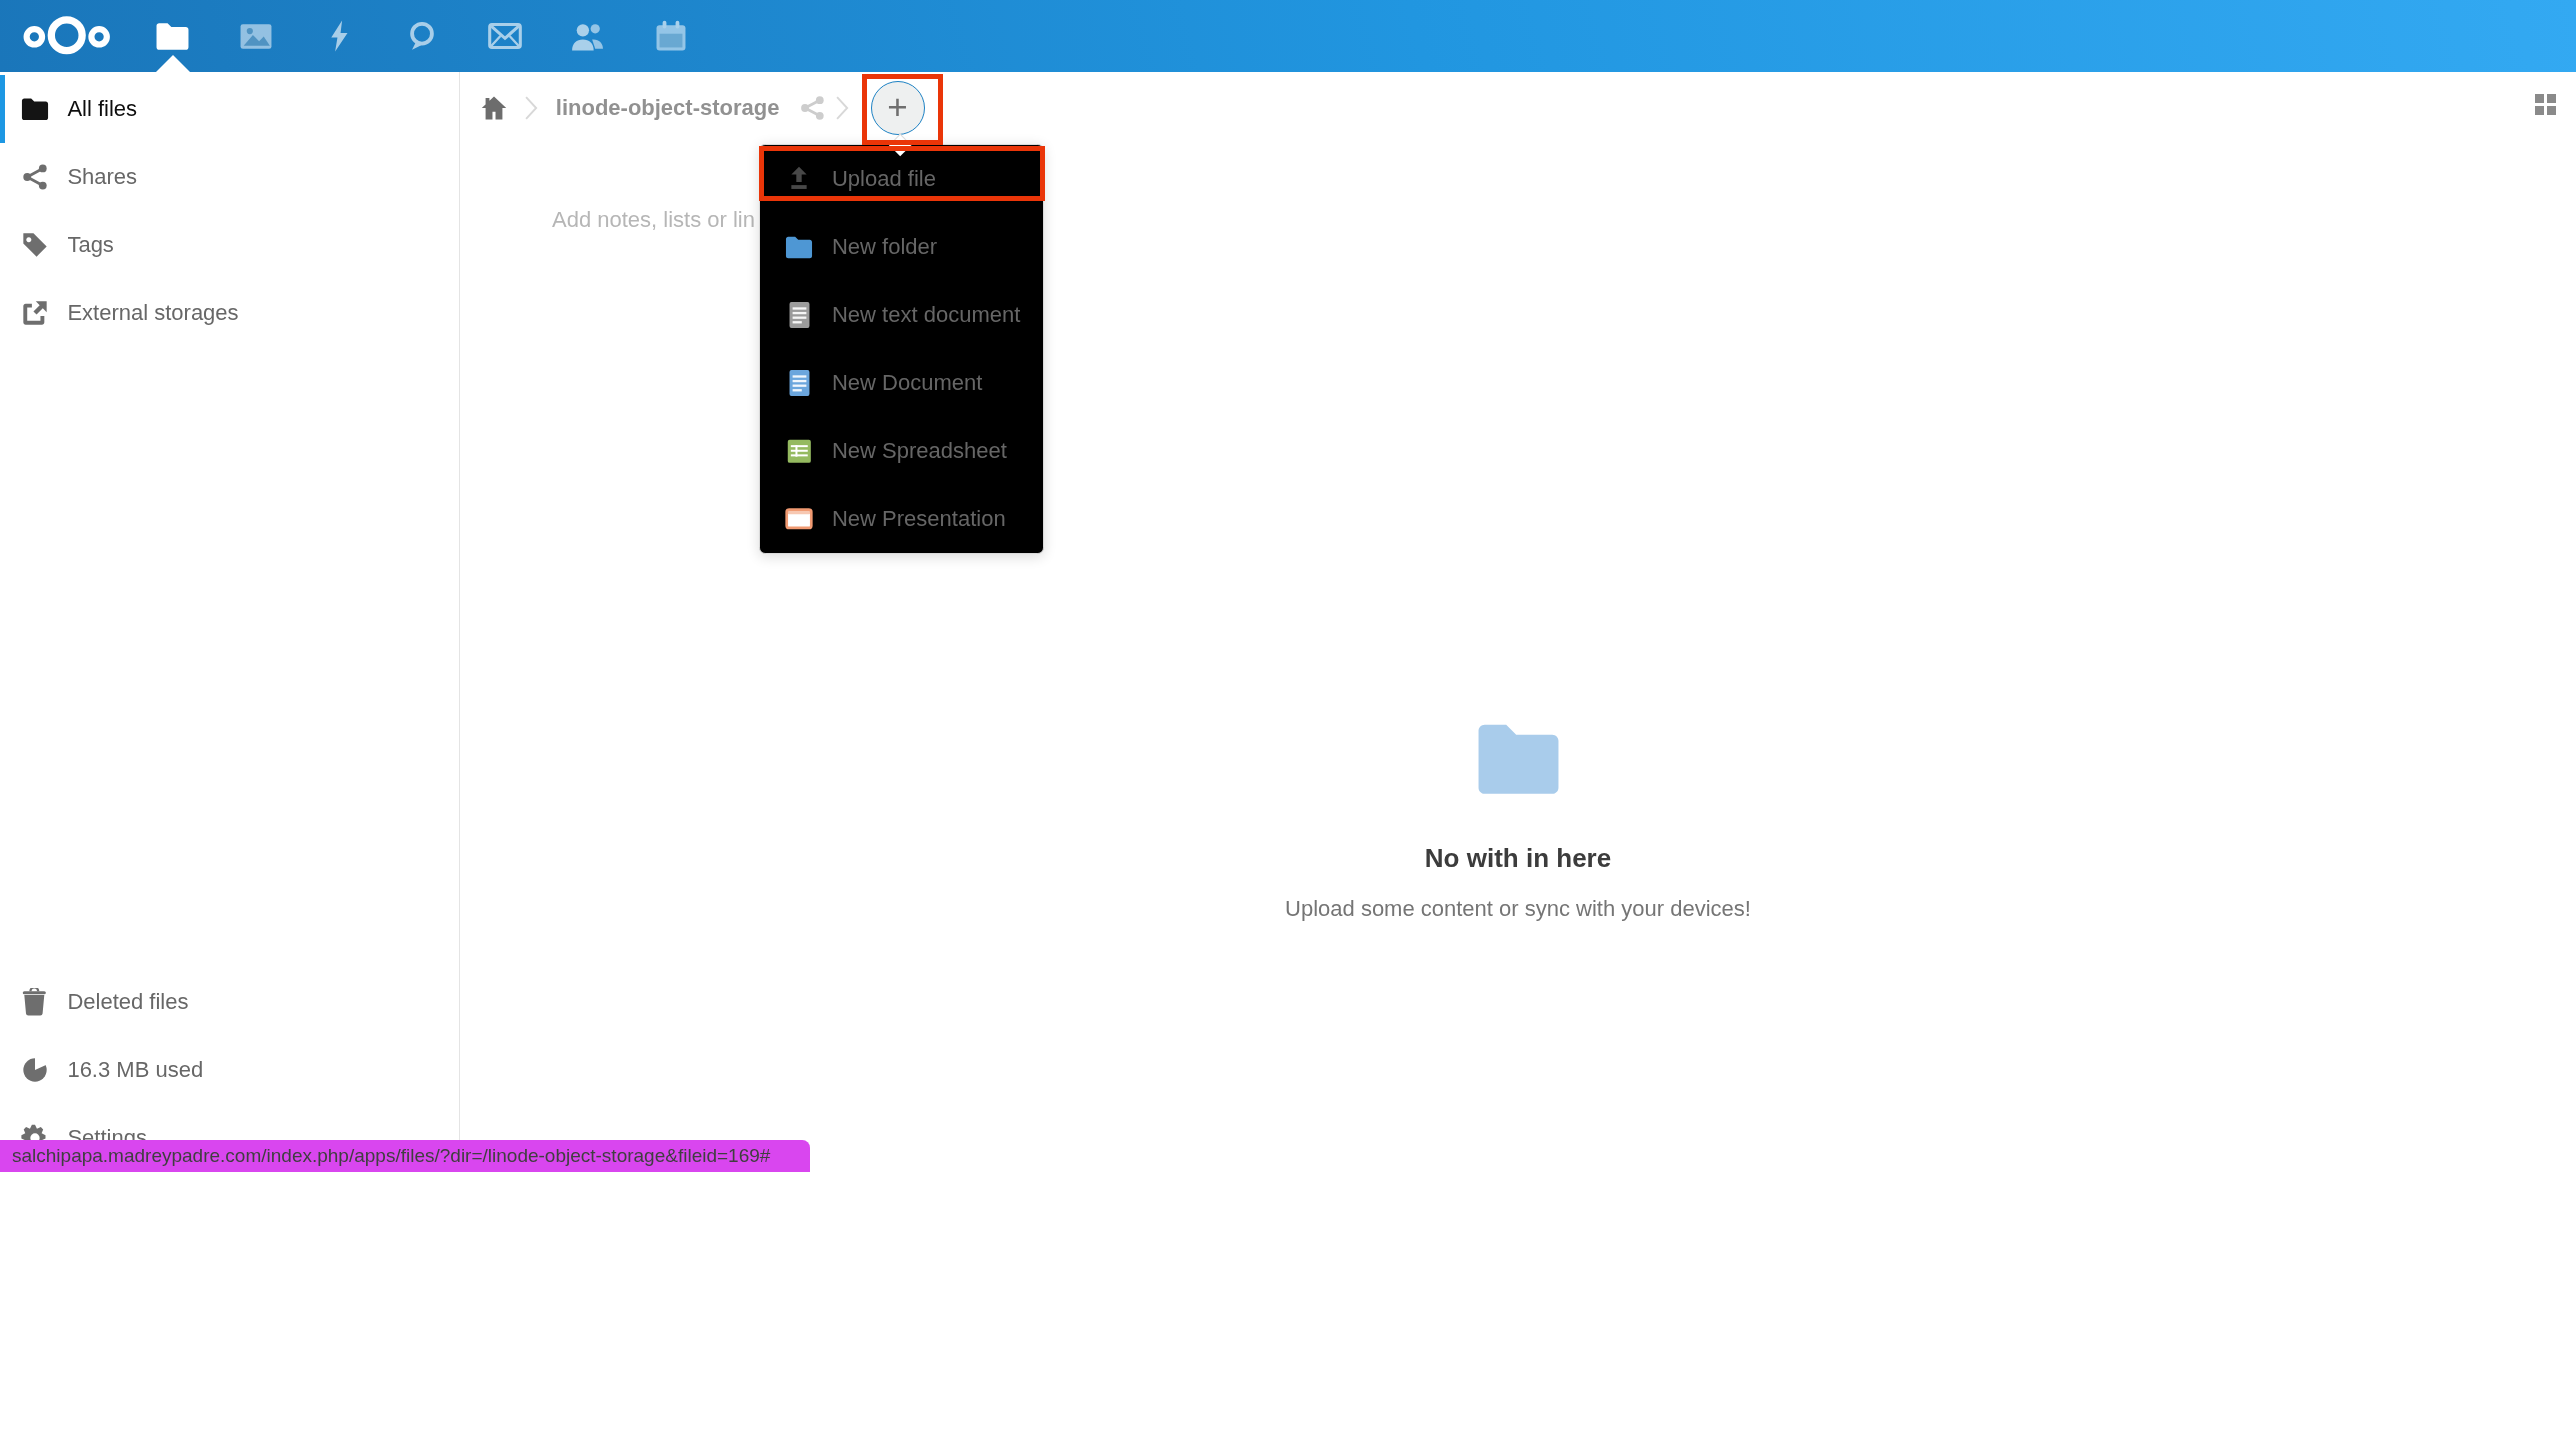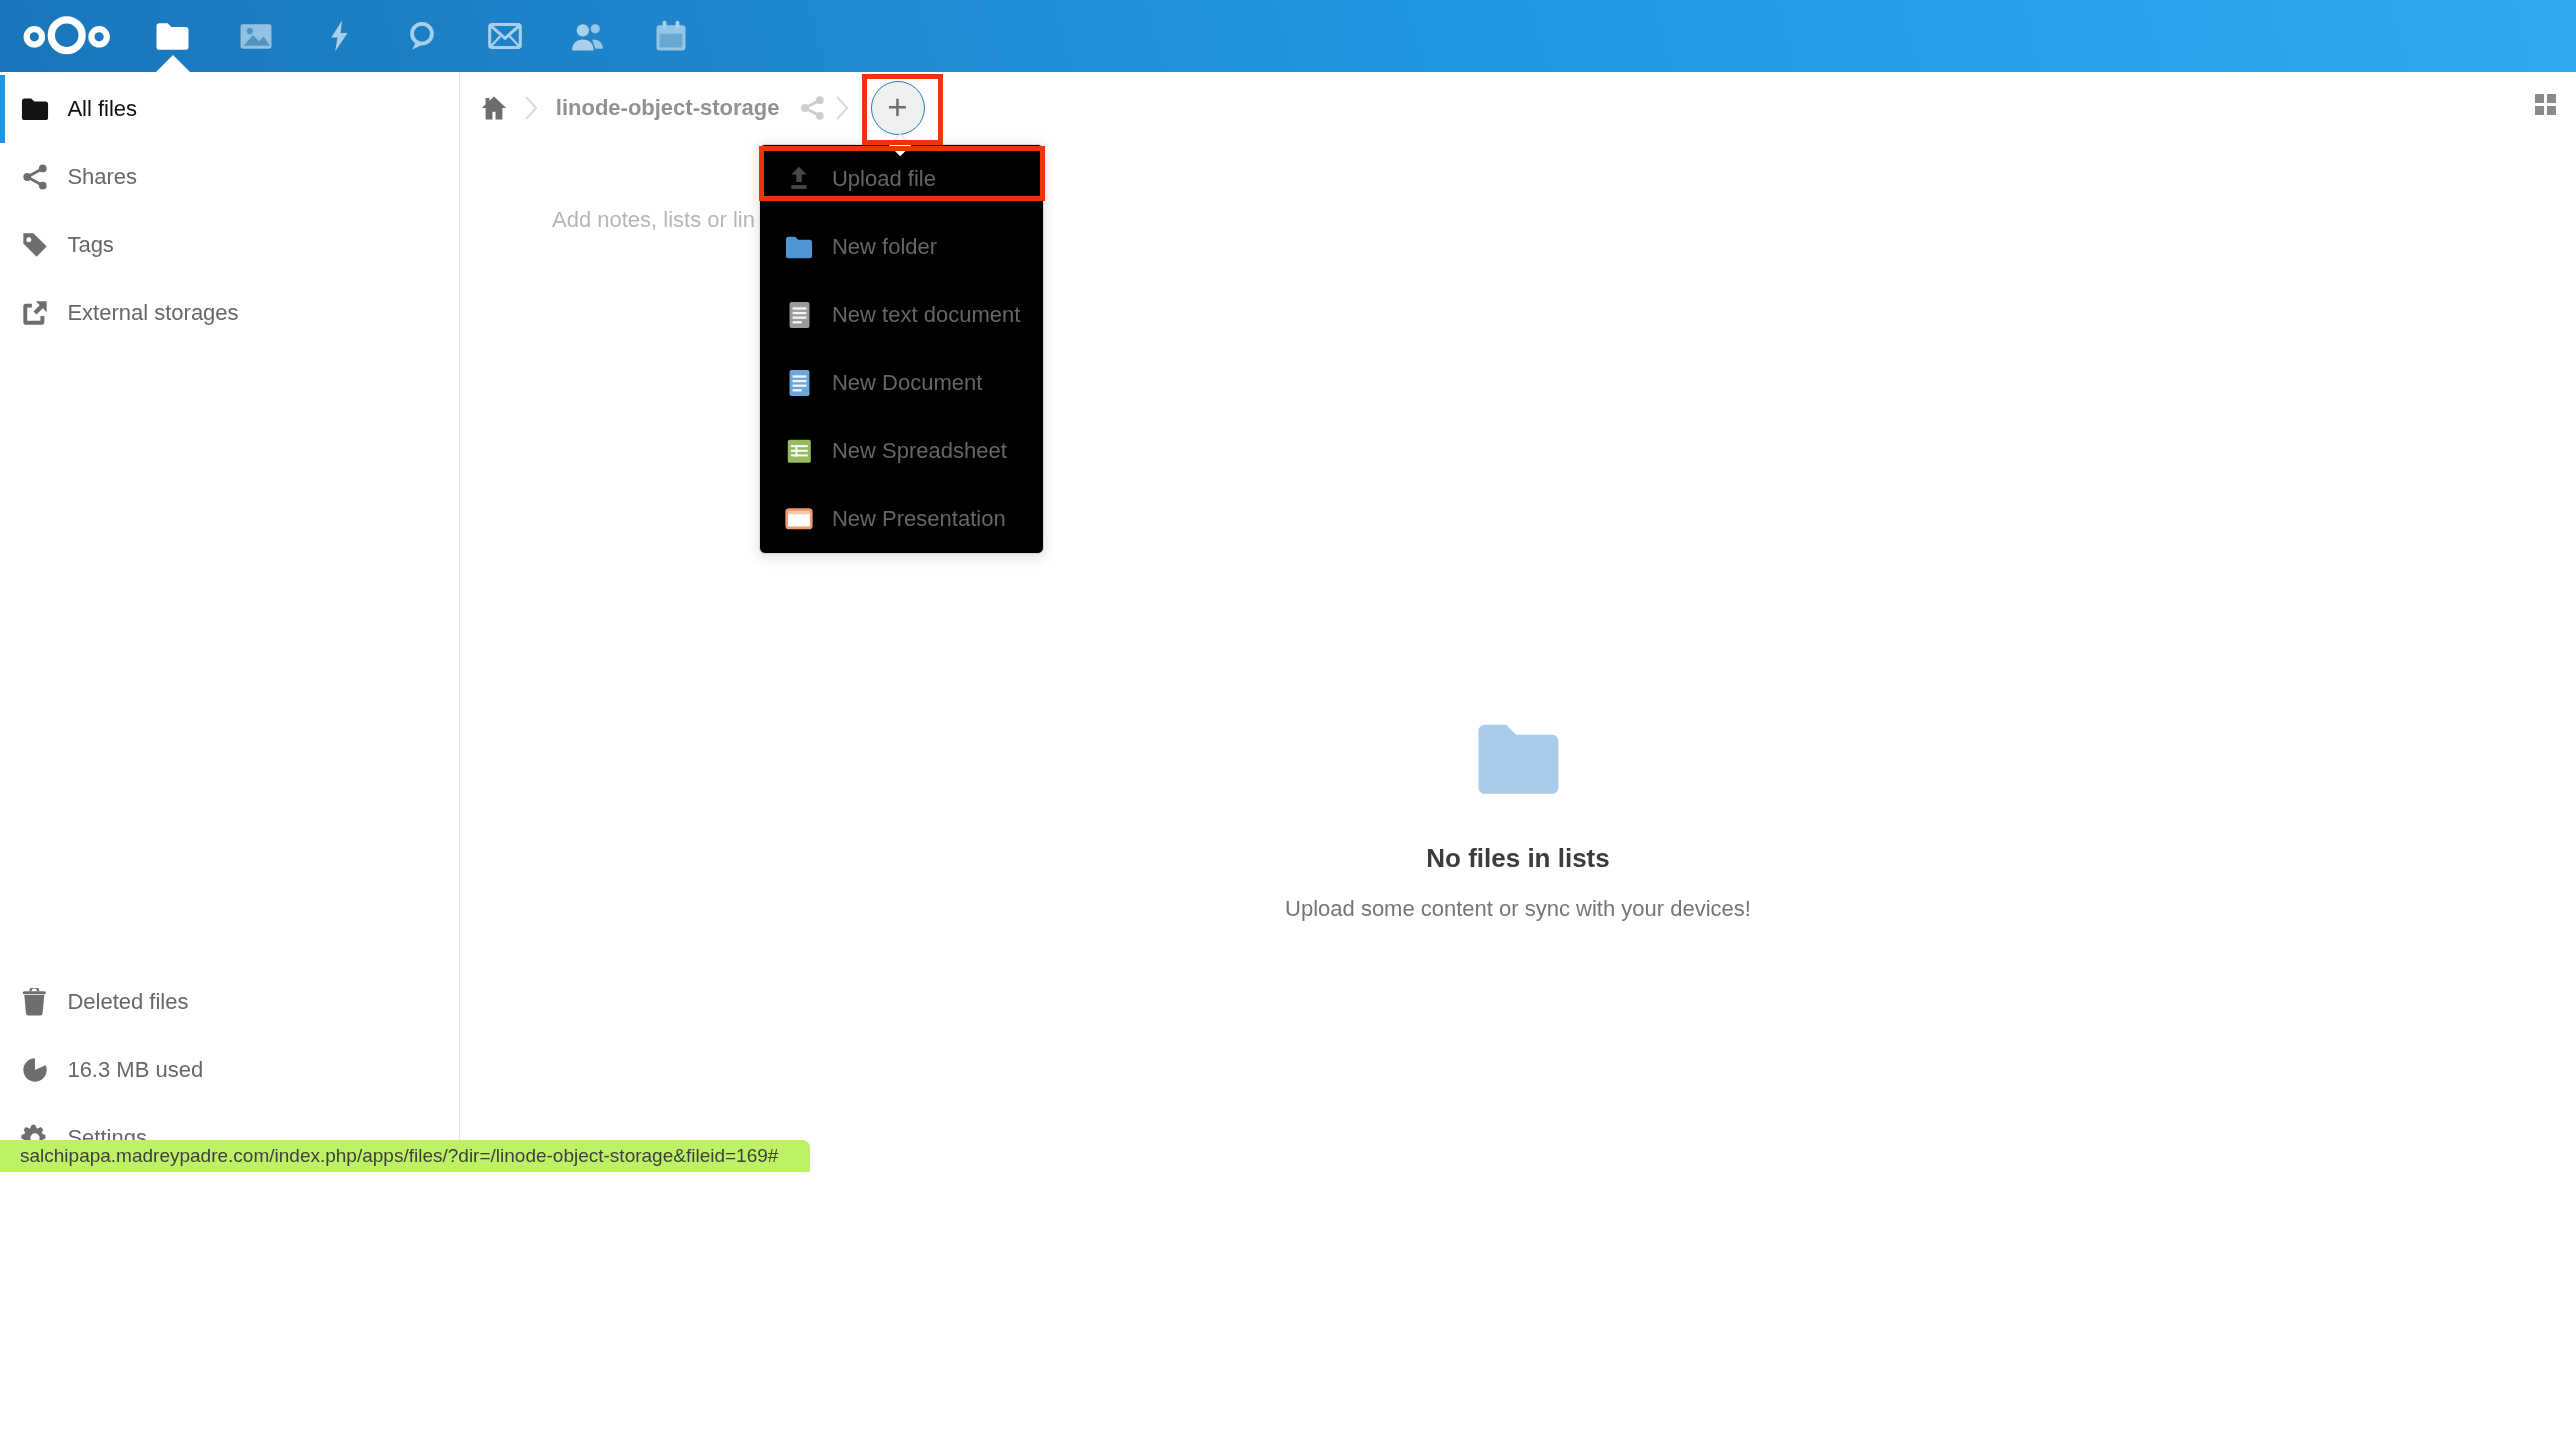--- a/index.html
+++ b/index.html
@@ -56,22 +56,22 @@
            box-sizing:border-box;z-index:6;pointer-events:none;}
   .hl-upload{position:absolute;left:759px;top:146px;width:286px;height:55px;border:5.4px solid #ea3508;
              box-sizing:border-box;z-index:7;pointer-events:none;}
 
   
   .empty{position:absolute;left:460px;right:0;top:723px;text-align:center;}
   .empty-title{margin-top:46px;font-size:26px;font-weight:bold;color:#3c3c3c;}
   .empty-sub{margin-top:21.5px;font-size:22px;color:#757575;}
 
   
-  .statusbar{position:absolute;left:0;bottom:0;width:810px;height:32px;background:#bef264;
-             border-top-right-radius:7.7px;display:flex;align-items:center;padding-left:20px;
+  .statusbar{position:absolute;left:0;bottom:0;width:810px;height:32px;background:#d946ef;
+             border-top-right-radius:7.7px;display:flex;align-items:center;padding-left:12px;
              box-sizing:border-box;font-size:19px;color:#3f3f3f;z-index:30;white-space:nowrap;overflow:hidden;}
 </style>
 </head>
 <body>
 
 <div class="screen">
 
   <header class="topbar">
     <svg class="logo" viewBox="0 0 118 70">
       <circle cx="16" cy="36" r="10" fill="none" stroke="#fff" stroke-width="8"></circle>
@@ -315,21 +315,21 @@
     </div>
   </div>
 
   <div class="hl-plus"></div>
   <div class="hl-upload"></div>
 
   <div class="empty">
     <svg width="83" height="71" viewBox="0 0 108 92">
       <path d="M2 10 c0-4.4 3.6-8 8-8 h28 l13 13 h47 c4.4 0 8 3.6 8 8 v61 c0 4.4-3.6 8-8 8 H10 c-4.4 0-8-3.6-8-8 z" fill="#a9cceb"></path>
     </svg>
-    <div class="empty-title">No files in lists</div>
+    <div class="empty-title">No with in here</div>
     <div class="empty-sub">Upload some content or sync with your devices!</div>
   </div>
 
   <div class="statusbar">
     <span>salchipapa.madreypadre.com/index.php/apps/files/?dir=/linode-object-storage&amp;fileid=169#</span>
   </div>
 
 </div>
 
 

